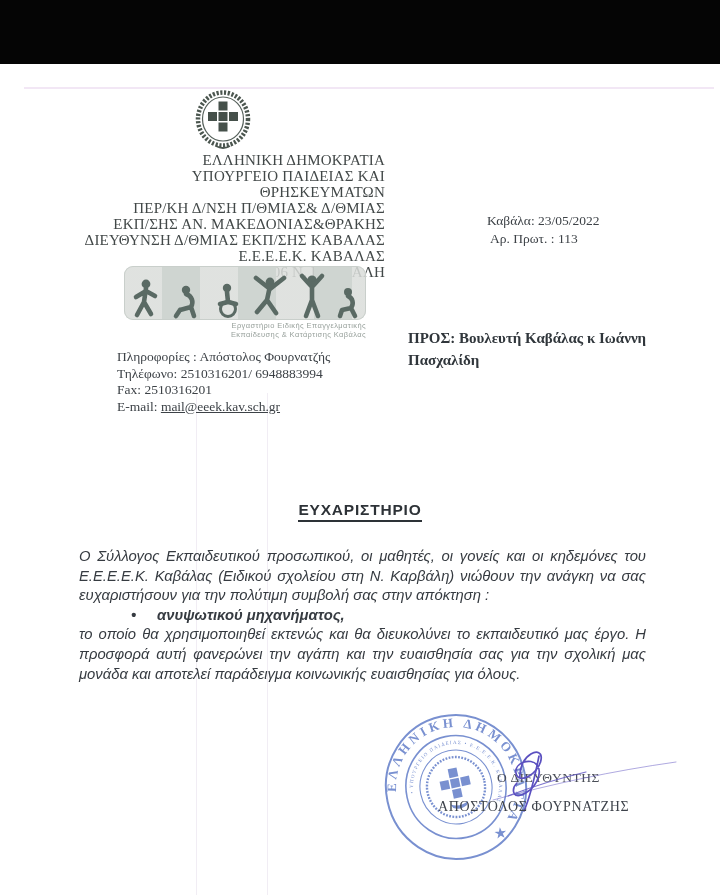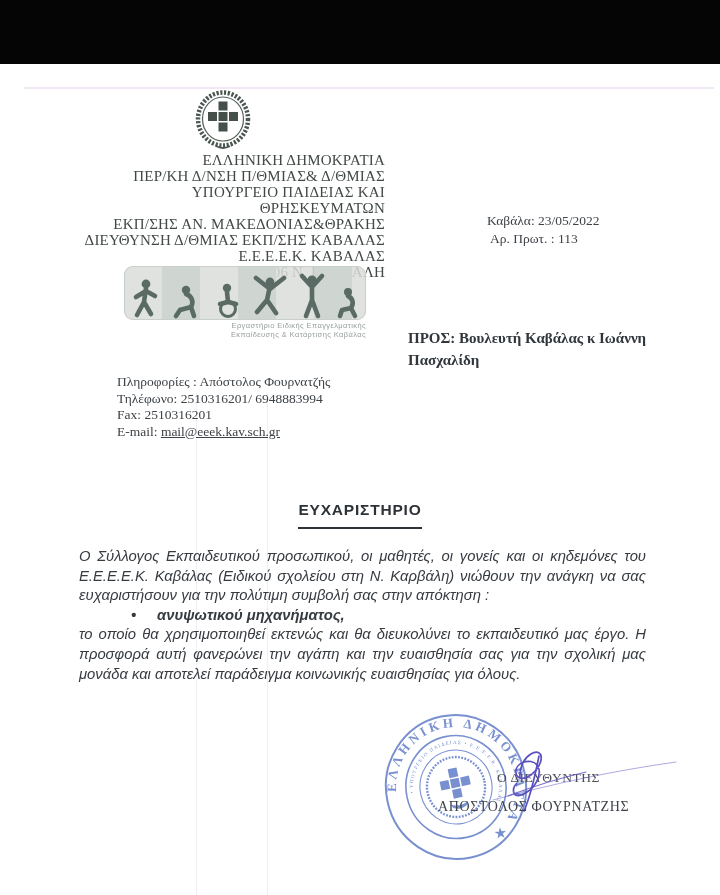--- a/index.html
+++ b/index.html
@@ -27,34 +27,34 @@
     border-radius:9px; overflow:hidden;
     background:repeating-linear-gradient(90deg,#dadddad9 0 38px,#cfd5d1 38px 76px);
     box-shadow:inset 0 0 0 1px #c9cfcb;
   }
   .logo-caption {
     position:absolute; left:124px; top:322px; width:242px; text-align:right;
     font-family:"Liberation Sans", sans-serif; font-size:7.5px; line-height:8.5px;
     color:#98a19c; letter-spacing:.4px;
   }
 
-  .contact-block { position:absolute; left:117px; top:349px; font-size:13.5px; line-height:16.5px; color:#3d4247;margin-top:25px; }
+  .contact-block { position:absolute; left:117px; top:349px; font-size:13.5px; line-height:16.5px; color:#3d4247; }
   .email-link { text-decoration:underline; color:#3d4247; }
 
   .recipient {
     position:absolute; left:408px; top:327px; width:292px;
     font-weight:bold; font-size:15px; line-height:22px; color:#30363b;
   }
   .recipient .l2 { padding-right:42px; }
 
   .title-wrap { position:absolute; left:0; top:501px; width:720px; text-align:center; }
   .title-text {
     display:inline-block; font-family:"Liberation Sans", sans-serif; font-weight:bold;
     font-size:15.5px; letter-spacing:.8px; color:#2d3237;
-    border-bottom:2px solid #2d3237; padding-bottom:8px;
+    border-bottom:2px solid #2d3237; padding-bottom:1px;
   }
 
   .body-text {
     position:absolute; left:79px; top:547px; width:567px;
     font-family:"Liberation Sans", sans-serif; font-size:14.8px; line-height:19.6px;
     color:#363b41; text-align:justify;font-style:italic;
   }
   .body-text p { margin:0; }
   .bullet-line { padding-left:52px; font-weight:bold; text-align:left; }
   .bullet-dot { display:inline-block; width:26px; }
@@ -83,22 +83,22 @@
       <rect x="24.5" y="22" width="9" height="9"></rect>
       <rect x="24.5" y="32.5" width="9" height="9"></rect>
       <rect x="14" y="22" width="9" height="9"></rect>
       <rect x="35" y="22" width="9" height="9"></rect>
     </g>
     <path d="M22,56 q7,4 14,0" fill="none" stroke="#4b564f" stroke-width="2"></path>
   </svg>
 
   <div class="header-block">
     <div>ΕΛΛΗΝΙΚΗ ΔΗΜΟΚΡΑΤΙΑ</div>
+    <div>ΥΠΟΥΡΓΕΙΟ ΠΑΙΔΕΙΑΣ ΚΑΙ ΘΡΗΣΚΕΥΜΑΤΩΝ</div>
     <div>ΠΕΡ/ΚΗ Δ/ΝΣΗ Π/ΘΜΙΑΣ&amp; Δ/ΘΜΙΑΣ</div>
-    <div>ΥΠΟΥΡΓΕΙΟ ΠΑΙΔΕΙΑΣ ΚΑΙ ΘΡΗΣΚΕΥΜΑΤΩΝ</div>
     <div>ΕΚΠ/ΣΗΣ ΑΝ. ΜΑΚΕΔΟΝΙΑΣ&amp;ΘΡΑΚΗΣ</div>
     <div>ΔΙΕΥΘΥΝΣΗ Δ/ΘΜΙΑΣ  ΕΚΠ/ΣΗΣ ΚΑΒΑΛΑΣ</div>
     <div>Ε.Ε.Ε.Ε.Κ. ΚΑΒΑΛΑΣ</div>
     <div>64006  Ν. ΚΑΡΒΑΛΗ</div>
   </div>
 
   <div class="ref-block">
     <div>Καβάλα: 23/05/2022</div>
     <div class="l2">Αρ. Πρωτ. : 113</div>
   </div>

